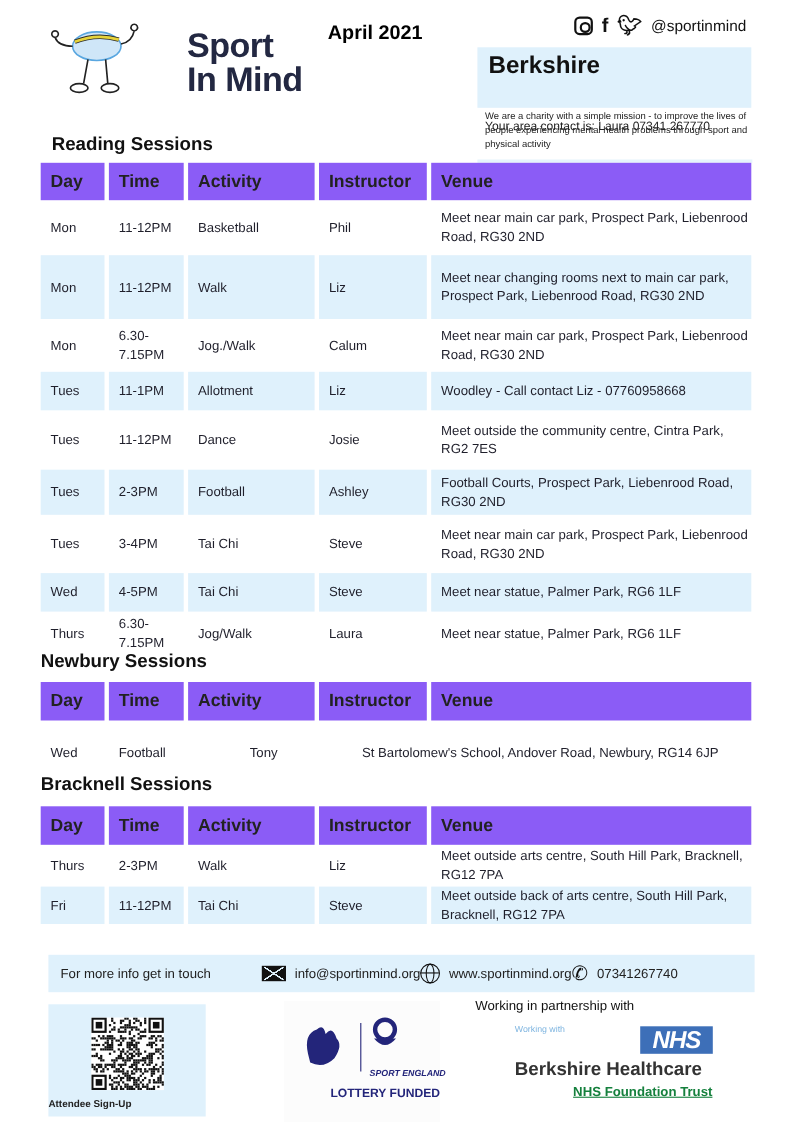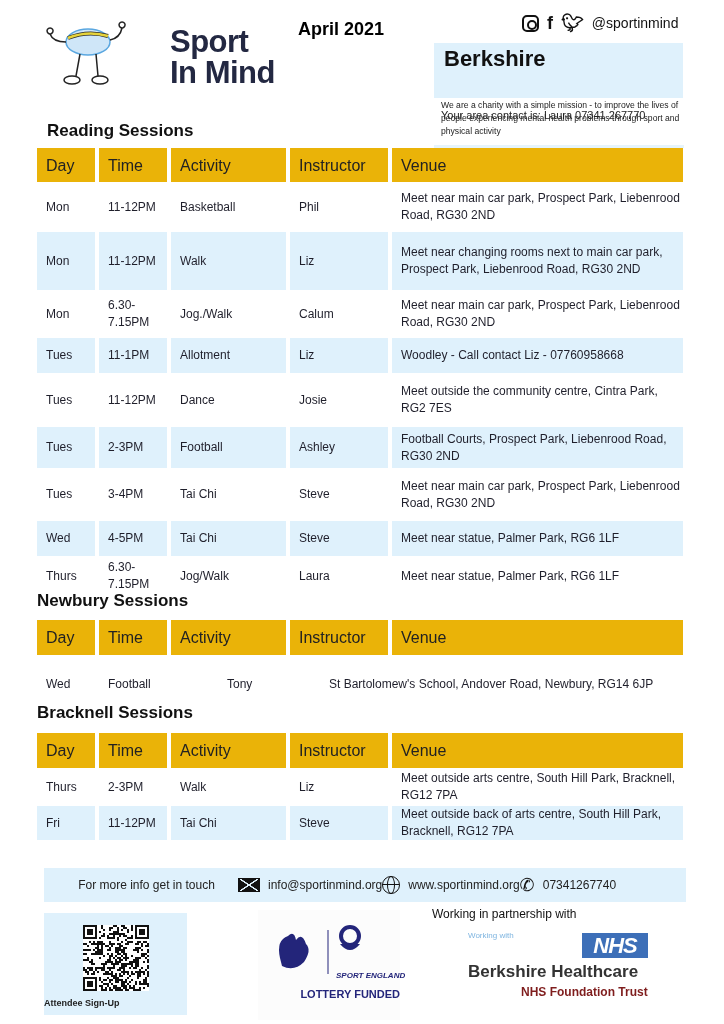--- a/index.html
+++ b/index.html
@@ -23,47 +23,47 @@
   .mission-rule { left: 434px; top: 145px; width: 250px; height: 3px; background: #e6f4fc; }
 
   
   .sec { font-size: 17px; font-weight: bold; color: #111; }
 
   
   .tbl { position: absolute; left: 37px; width: 646px; }
   .row { position: relative; display: flex; gap: 4px; }
   .cell { font-size: 12px; color: #1f1f2b; display: flex; align-items: center; padding-left: 9px; line-height: 17px; }
   .row.shade .cell { background: #dff1fc; }
-  .row.head .cell { background: #eab308; font-size: 16px; font-weight: normal; color: #222; }
+  .row.head .cell { background: #8b5cf6; font-size: 16px; font-weight: bold; color: #222; }
   .c0 { width: 58px; } .c1 { width: 68px; } .c2 { width: 115px; } .c3 { width: 98px; } .c4 { flex: 1; }
 
   
   .info-bar { left: 44px; top: 868px; width: 642px; height: 34px; background: #dff1fc; display: flex; align-items: center; font-size: 12px; color: #222; }
-  .info-bar .lbl { margin-left: 11px; width: 183px; text-align: center; }
+  .info-bar .lbl { margin-left: 11px; width: 183px; }
   .info-bar .item { display: flex; align-items: center; gap: 8px; }
   .env { width: 22px; height: 14px; background: #111; position: relative; }
   .env::after { content: ""; position: absolute; left: 2px; top: 1px; width: 18px; height: 12px; background: linear-gradient(to bottom right, transparent 46%, #dff1fc 47%, #dff1fc 53%, transparent 54%), linear-gradient(to bottom left, transparent 46%, #dff1fc 47%, #dff1fc 53%, transparent 54%); }
   .globe { width: 18px; height: 18px; border: 1.6px solid #111; border-radius: 50%; position: relative; }
   .globe::before { content: ""; position: absolute; left: 4px; top: -1px; width: 6px; height: 16px; border: 1.4px solid #111; border-radius: 50%; }
   .globe::after { content: ""; position: absolute; left: -1px; top: 7px; width: 17px; height: 1.4px; background: #111; }
   .phone { font-size: 18px; color: #111; }
 
   .qr-box { left: 44px; top: 913px; width: 143px; height: 102px; background: #dff1fc; }
   .qr { left: 83px; top: 925px; width: 66px; height: 66px; background: #fff; }
   .qr-label { left: 44px; top: 998px; width: 143px; font-size: 9px; font-weight: bold; color: #222; }
 
   .lottery { left: 258px; top: 910px; width: 142px; height: 110px; background: #fcfcfc; }
   .lottery-label { left: 258px; top: 988px; width: 142px; text-align: right; font-size: 11px; font-weight: bold; color: #23257a; }
   .sport-eng { left: 336px; top: 955px; font-size: 8px; font-weight: 900; font-style: italic; color: #23257a; line-height: 9px; margin-top: 16px; }
 
   .partner-label { left: 432px; top: 907px; font-size: 12px; color: #111; }
   .working-with { left: 468px; top: 931px; font-size: 8px; color: #7fb5e0; }
   .nhs-badge { left: 582px; top: 933px; width: 66px; height: 25px; background: #3d6fb8; color: #fff; font-weight: 900; font-style: italic; font-size: 22px; line-height: 25px; text-align: center; letter-spacing: -1px; }
   .bh-title { left: 468px; top: 962px; font-size: 17px; font-weight: bold; color: #333; }
-  .bh-sub { left: 521px; top: 985px; font-size: 12px; font-weight: bold; color: #7f1d1d; }
+  .bh-sub { left: 521px; top: 985px; font-size: 12px; font-weight: bold; color: #15803d; text-decoration: underline; }
 </style>
 </head>
 <body>
 
 <div class="abs logo">
   <svg width="110" height="70" viewBox="0 0 110 70">
     <ellipse cx="50" cy="22" rx="22" ry="13" fill="#cfe6f8" stroke="#5aa7e0" stroke-width="1.5"></ellipse>
     <path d="M30 18 Q50 10 70 16" stroke="#2b2b2b" stroke-width="4" fill="none"></path>
     <path d="M30 18 Q50 10 70 16" stroke="#e6d33a" stroke-width="2.5" fill="none"></path>
     <path d="M28 22 Q15 22 12 14 M12 14 a3 3 0 1 1 0.1 0" stroke="#222" stroke-width="1.5" fill="none"></path>

